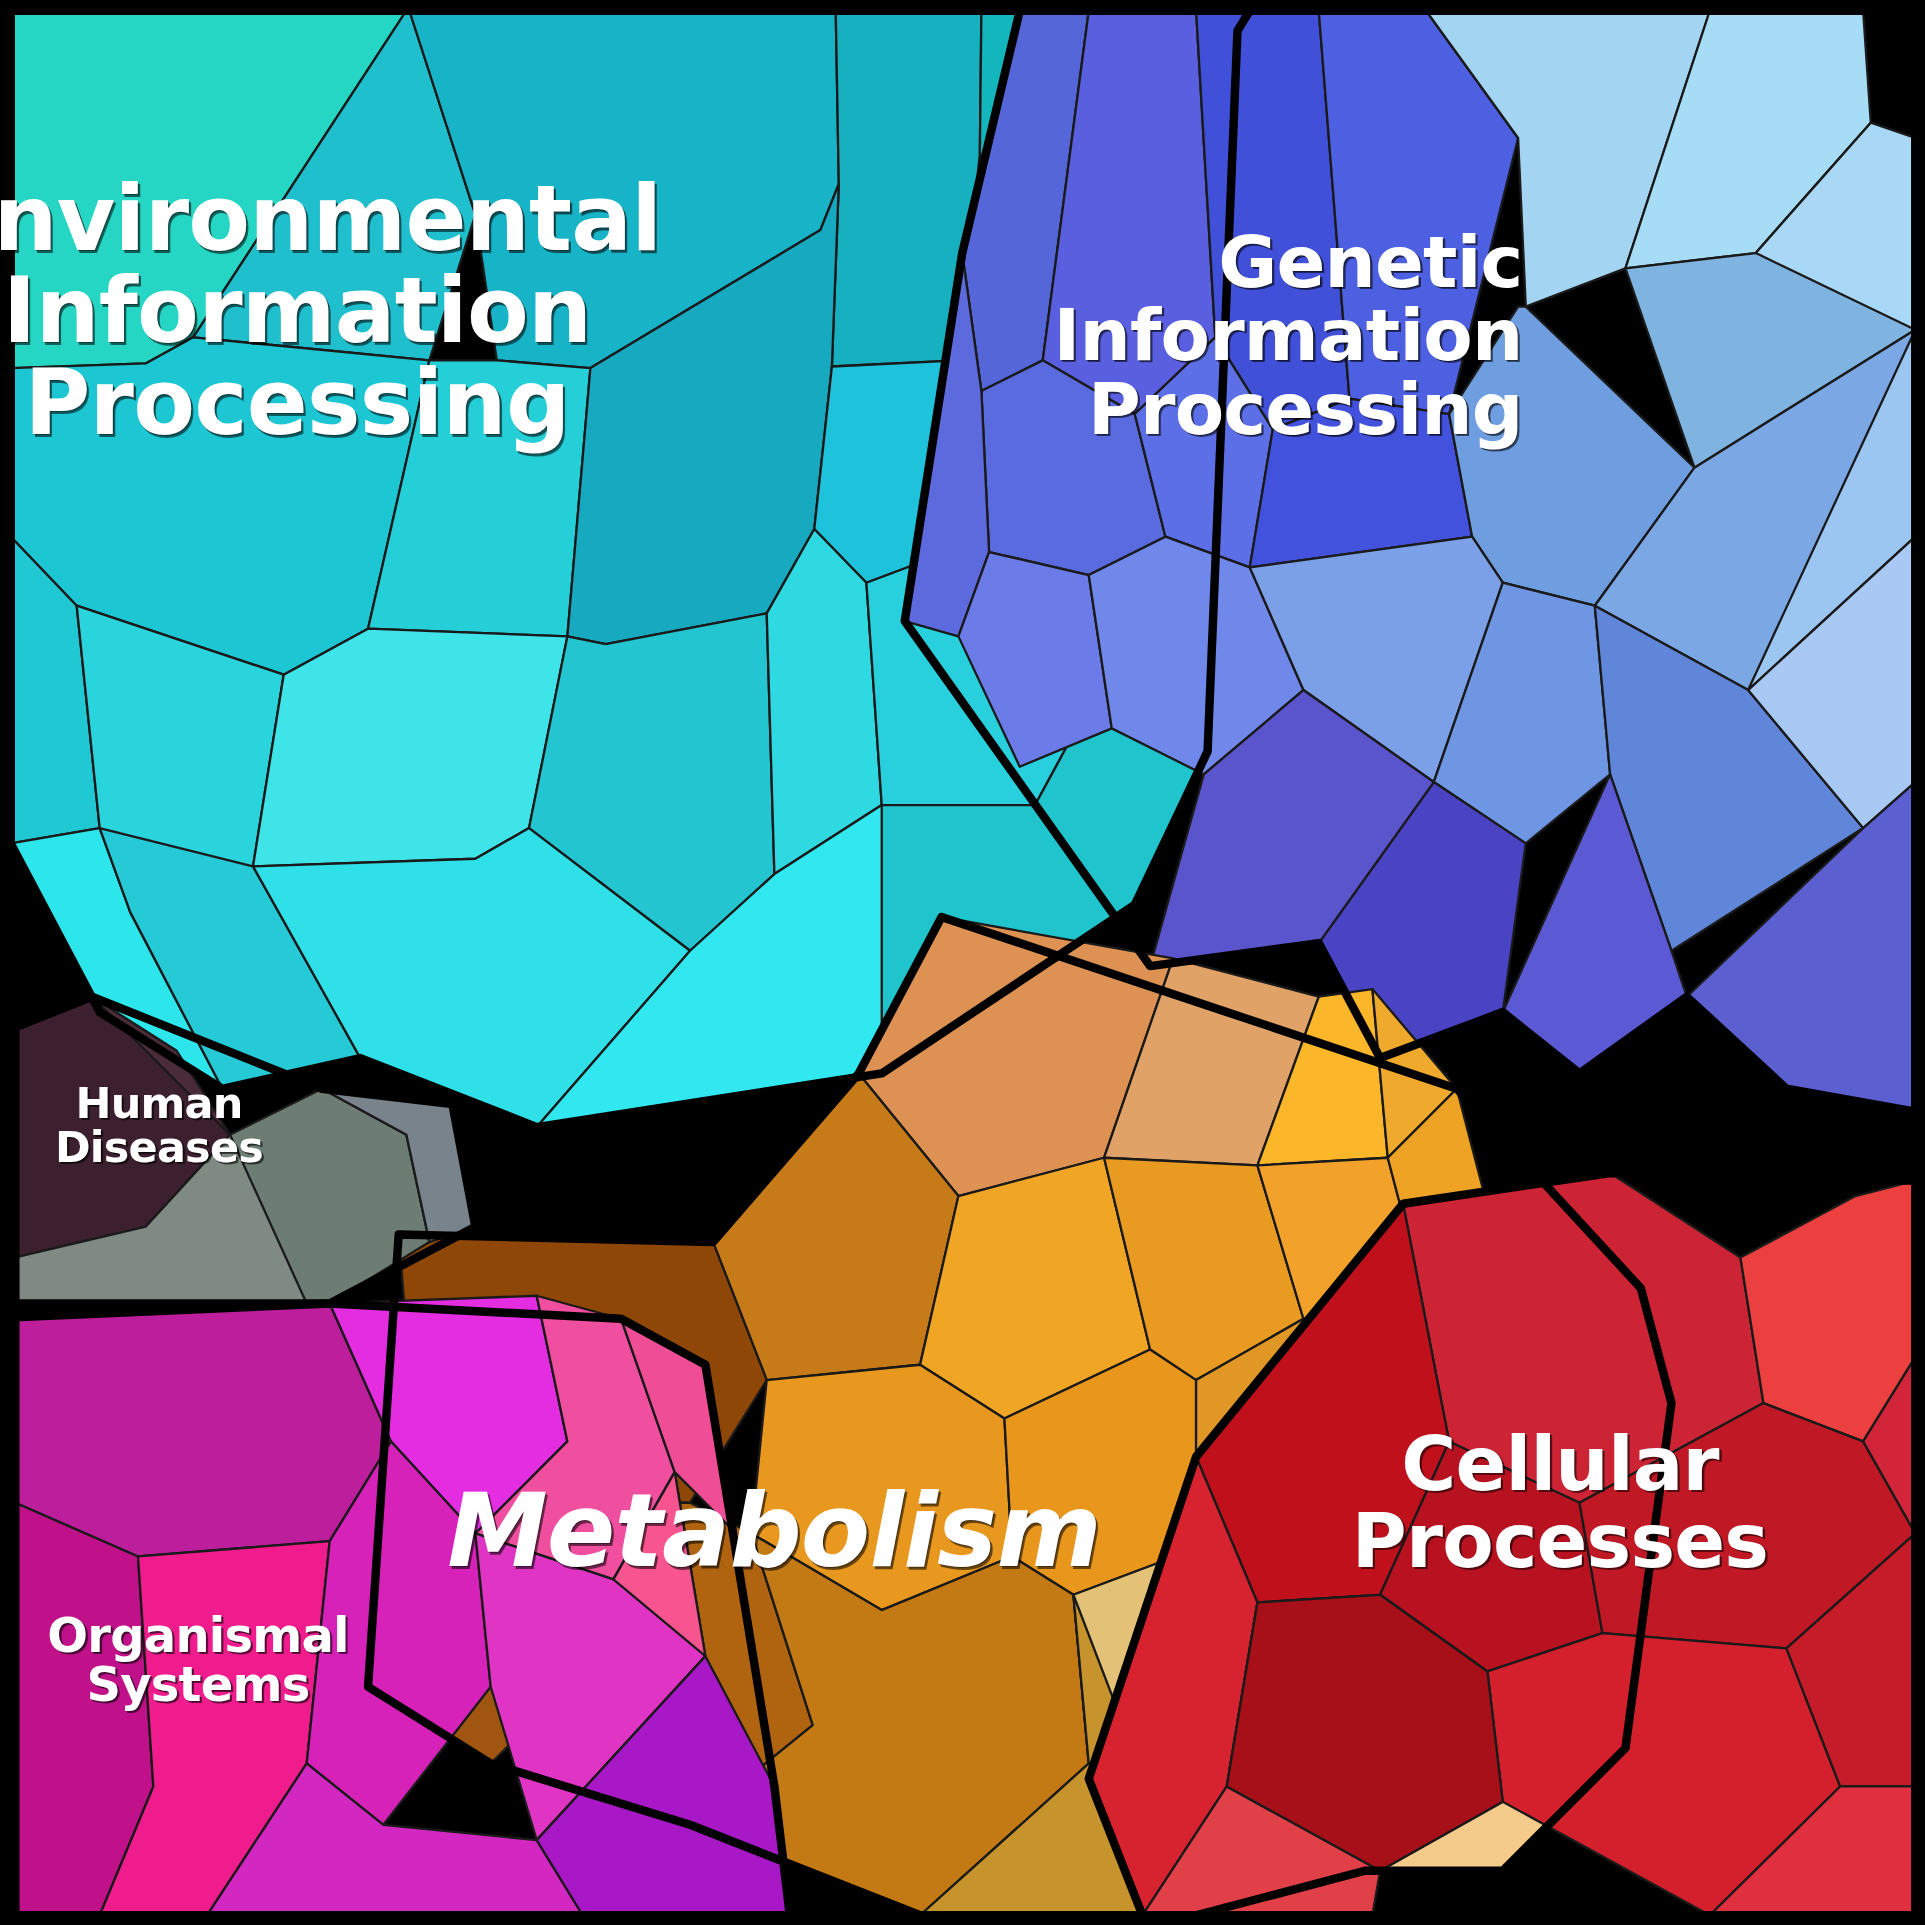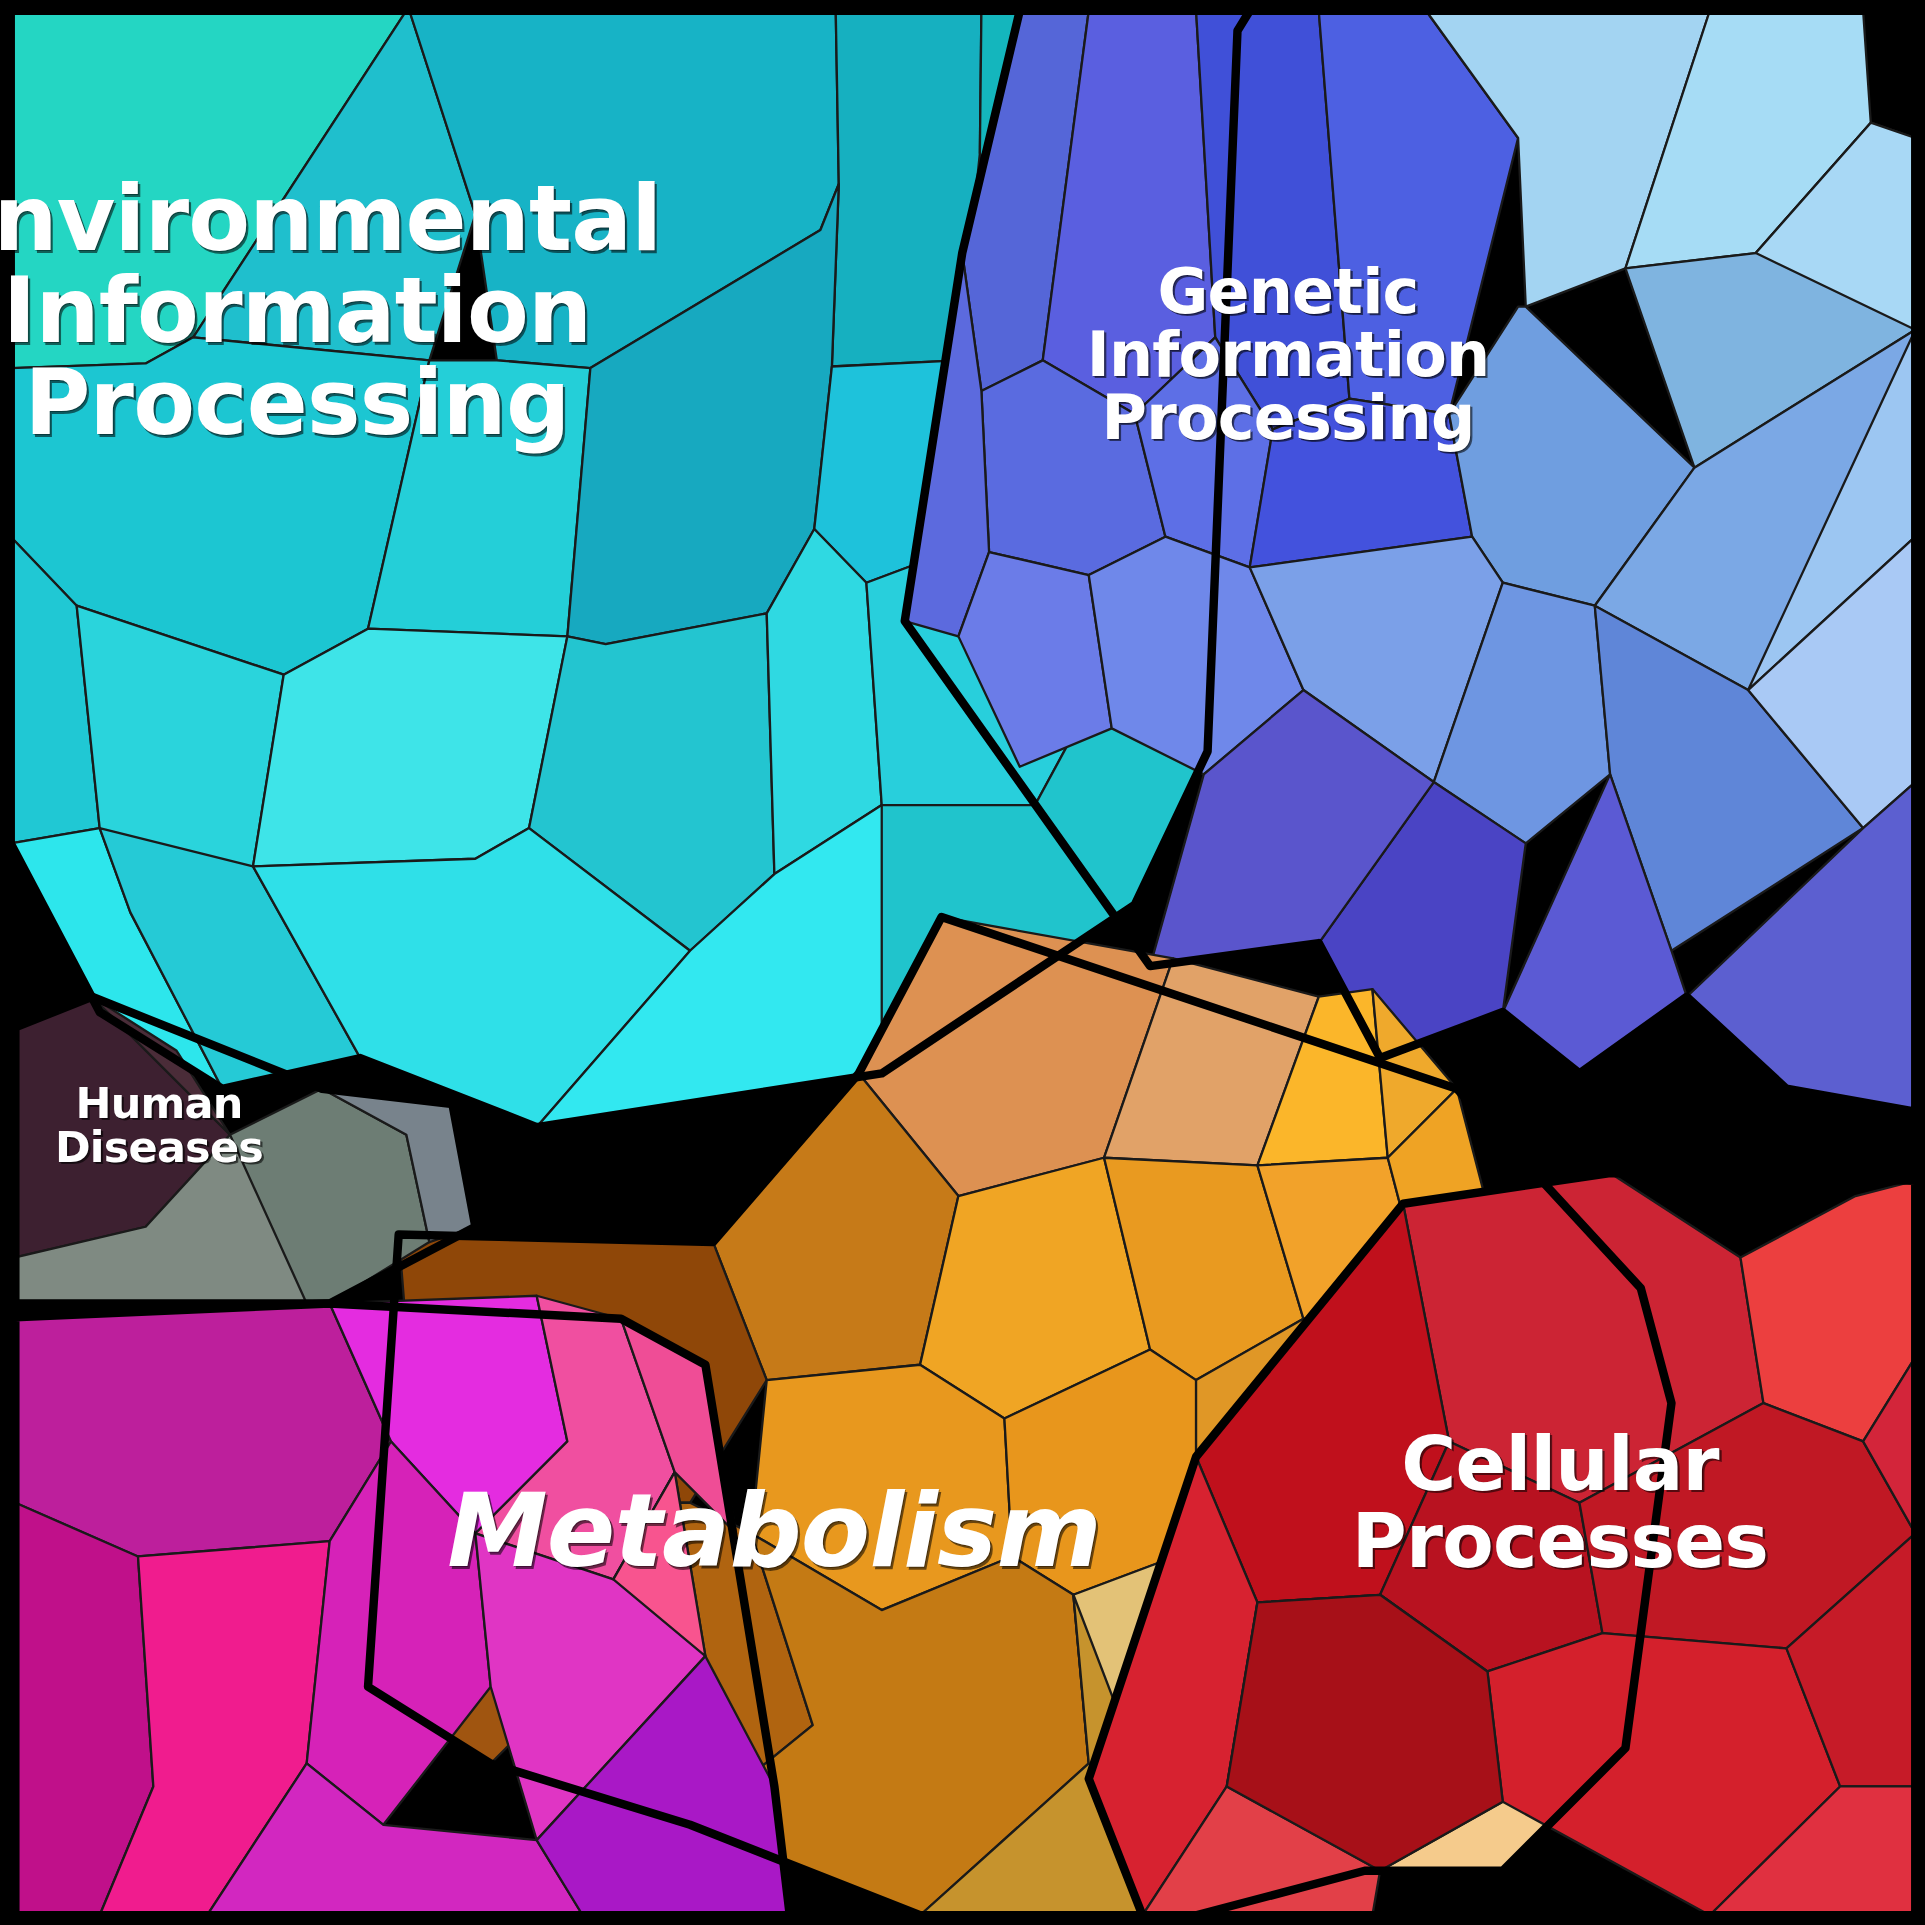--- a/index.html
+++ b/index.html
@@ -153,23 +153,25 @@
         <polygon points="1830,1570 2100,1530 2498,1540 2498,2498 1490,2498 1420,2320 1560,1900"></polygon>
         <polygon points="20,1718 430,1700 810,1720 920,1780 1010,2330 1030,2498 20,2498"></polygon>
         <polygon points="20,1340 120,1300 420,1420 590,1440 620,1600 430,1700 20,1700"></polygon>
       </g>
     <rect x="5" y="5" width="2502" height="2502" fill="none" stroke="#000000" stroke-width="22"></rect>
   </svg>
 
   <div class="group-label" style="left: 297px; top: 311px; font-size: 90px; transform: translate(-50%, -50%); color: rgb(255, 255, 255);">Environmental
 Information
 Processing</div>
-  <div class="group-label" style="left: 1288px; top: 355px; font-size: 62px; transform: translate(-50%, -50%); color: rgb(255, 255, 255);">Genetic
+  <div class="group-label" style="left: 1288px; top: 336px; font-size: 72px; transform: translate(-50%, -50%); color: rgb(255, 255, 255); text-align: right;">Genetic
 Information
 Processing</div>
   <div class="group-label" style="left: 774px; top: 1532px; font-size: 101px; transform: translate(-50%, -50%); color: rgb(255, 255, 255); font-style: italic;">Metabolism</div>
   <div class="group-label" style="left: 1560px; top: 1502px; font-size: 75px; transform: translate(-50%, -50%); color: rgb(255, 255, 255);">Cellular
 Processes</div>
+  <div class="group-label" style="left: 198px; top: 1660px; font-size: 48px; transform: translate(-50%, -50%); color: rgb(255, 255, 255);">Organismal
+Systems</div>
   <div class="group-label" style="left: 159px; top: 1126px; font-size: 43px; transform: translate(-50%, -50%); color: rgb(255, 255, 255);">Human
 Diseases</div>
 
 </div>
 
 
 </body></html>

